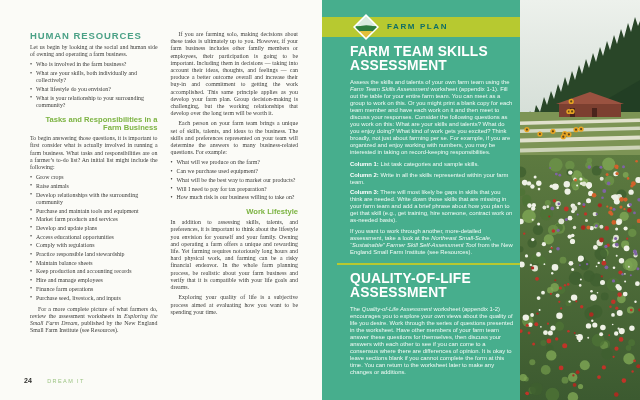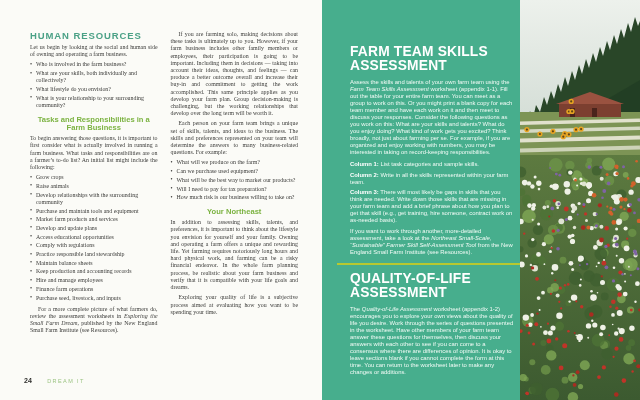--- a/index.html
+++ b/index.html
@@ -8,21 +8,21 @@
   body { font-family:"Liberation Serif", serif; }
 
   .spread { position:relative; width:640px; height:400px; background:#fbfbf7; overflow:hidden; }
 
   
   .page-left { position:absolute; left:0; top:0; width:322px; height:400px; padding:31px 24px 0 30px; color:#3c3c3a; overflow:hidden; }
   .cols { display:flex; gap:13px; }
   .col { width:129px; font-size:5.9px; line-height:7.2px; text-align:justify; }
 
   .col h1 { font-family:"Liberation Sans", sans-serif; font-weight:bold; font-size:9.5px; line-height:10px; letter-spacing:.9px; color:#4ba186; margin-bottom:3px; text-align:left; }
-  .col h2 { font-family:"Liberation Sans", sans-serif; font-weight:bold; font-size:7.6px; line-height:8.3px; color:#7cb342; margin:7px 0 2.5px; text-align:center; }
+  .col h2 { font-family:"Liberation Sans", sans-serif; font-weight:bold; font-size:7.6px; line-height:8.3px; color:#7cb342; margin:7px 0 2.5px; text-align:right; }
   .col p { margin-bottom:3px; }
   .col p.indent { text-indent:8px; }
   .col ul { list-style:none; margin:1px 0 4px; text-align:left; }
   .col li { position:relative; padding-left:6px; margin-bottom:1.5px; }
   .col li::before { content:"•"; position:absolute; left:0; top:-0.5px; }
   .col i { font-style:italic; }
 
   .footer { position:absolute; left:24px; bottom:13px; font-family:"Liberation Sans", sans-serif; }
   .pagenum { font-weight:bold; font-size:7px; color:#2f2f2d; }
   .chapter { font-size:5.5px; letter-spacing:1.4px; color:#9cc483; margin-left:11px; }
@@ -85,33 +85,52 @@
       <div class="col">
         <p class="indent">If you are farming solo, making decisions about these tasks is ultimately up to you. However, if your farm business includes other family members or employees, their participation is going to be important. Including them in decisions — taking into account their ideas, thoughts, and feelings — can produce a better outcome overall and increase their buy-in and commitment to getting the work accomplished. This same principle applies as you develop your farm plan. Group decision-making is challenging, but the working relationships that develop over the long term will be worth it.</p>
         <p class="indent">Each person on your farm team brings a unique set of skills, talents, and ideas to the business. The skills and preferences represented on your team will determine the answers to many business-related questions. For example:</p>
         <ul>
           <li>What will we produce on the farm?</li>
           <li>Can we purchase used equipment?</li>
           <li>What will be the best way to market our products?</li>
           <li>Will I need to pay for tax preparation?</li>
           <li>How much risk is our business willing to take on?</li>
         </ul>
-        <h2>Your Northeast</h2>
+        <h2>Work Lifestyle</h2>
         <p>In addition to assessing skills, talents, and preferences, it is important to think about the lifestyle you envision for yourself and your family. Owning and operating a farm offers a unique and rewarding life. Yet farming requires notoriously long hours and hard physical work, and farming can be a risky financial endeavor. In the whole farm planning process, be realistic about your farm business and verify that it is compatible with your life goals and dreams.</p>
         <p class="indent">Exploring your quality of life is a subjective process aimed at evaluating how you want to be spending your time.</p>
       </div>
     </div>
 
     <div class="footer">
       <span class="pagenum">24</span>
       <span class="chapter">DREAM IT</span>
     </div>
   </section>
 
   <section class="panel">
+    <div class="band">
+      <span class="logo">
+        <svg width="26" height="26" viewBox="0 0 26 26">
+          <defs>
+              <clipPath id="dclip">
+                <polygon points="13,2.2 23.8,13 13,23.8 2.2,13"></polygon>
+              </clipPath>
+            </defs>
+          <polygon points="13,0 26,13 13,26 0,13" fill="#ffffff"></polygon>
+          <g clip-path="url(#dclip)">
+            <rect x="2" y="2" width="22" height="10" fill="#d9ecdf"></rect>
+            <rect x="2" y="12" width="22" height="5" fill="#3f9b51"></rect>
+            <path d="M2,14 Q11,9 24,13 L24,18 L2,18 Z" fill="#2e7d3f"></path>
+            <rect x="2" y="17" width="22" height="7" fill="#e3bf3a"></rect>
+          </g>
+        </svg>
+      </span>
+      <span class="band-label">FARM PLAN</span>
+    </div>
 
     <div class="panel-content">
       <h1>FARM TEAM SKILLS ASSESSMENT</h1>
       <p><span>Assess the skills and talents of your own farm team using the </span><i>Farm Team Skills Assessment</i><span> worksheet (appendix 1-1). Fill out the table for your entire farm team. You can meet as a group to work on this. Or you might print a blank copy for each team member and have each work on it and then meet to discuss your responses. Consider the following questions as you work on this: What are your skills and talents? What do you enjoy doing? What kind of work gets you excited? Think broadly, not just about farming per se. For example, if you are organized and enjoy working with numbers, you may be interested in taking on record-keeping responsibilities.</span></p>
 
       <p class="colp"><b>Column 1:</b><span> List task categories and sample skills.</span></p>
       <p class="colp"><b>Column 2:</b><span> Write in all the skills represented within your farm team.</span></p>
       <p class="colp"><b>Column 3:</b><span> There will most likely be gaps in skills that you think are needed. Write down those skills that are missing in your farm team and add a brief phrase about how you plan to get that skill (e.g., get training, hire someone, contract work on as-needed basis).</span></p>
 
       <p><span>If you want to work through another, more-detailed assessment, take a look at the </span><i>Northeast Small-Scale, “Sustainable” Farmer Skill Self-Assessment Tool</i><span> from the New England Small Farm Institute (see Resources).</span></p>

